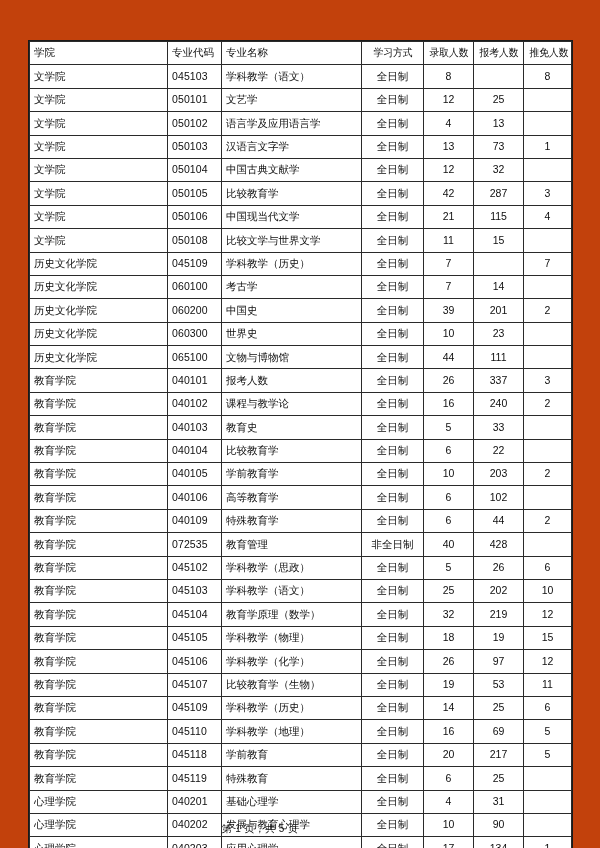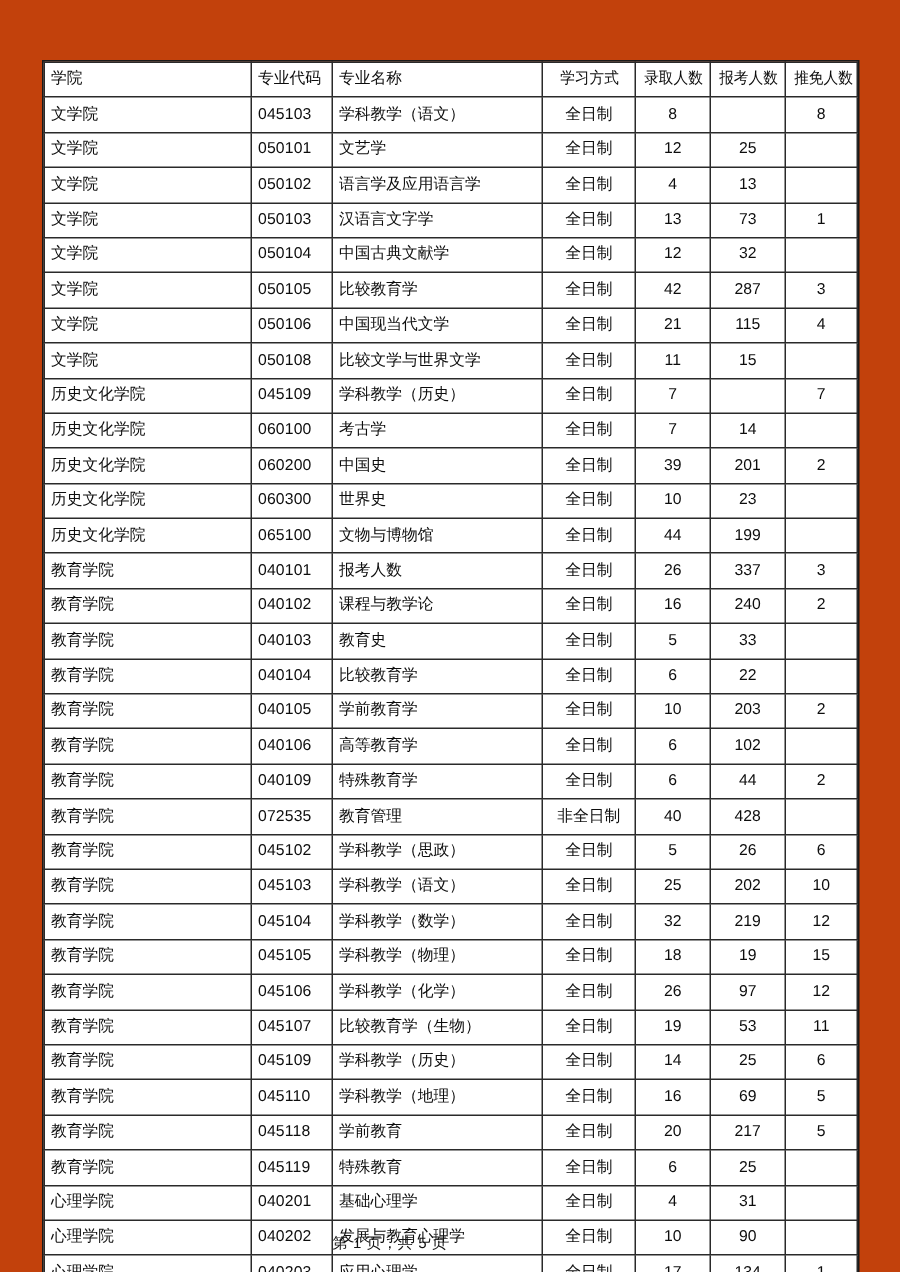--- a/index.html
+++ b/index.html
@@ -239,21 +239,21 @@
             <td class="col-admit">10</td>
             <td class="col-apply">23</td>
             <td class="col-exempt"></td>
           </tr>
           <tr>
             <td class="col-college">历史文化学院</td>
             <td class="col-code">065100</td>
             <td class="col-name">文物与博物馆</td>
             <td class="col-mode">全日制</td>
             <td class="col-admit">44</td>
-            <td class="col-apply">199</td>
+            <td class="col-apply">111</td>
             <td class="col-exempt"></td>
           </tr>
           <tr>
             <td class="col-college">教育学院</td>
             <td class="col-code">040101</td>
             <td class="col-name">报考人数</td>
             <td class="col-mode">全日制</td>
             <td class="col-admit">26</td>
             <td class="col-apply">337</td>
             <td class="col-exempt">3</td>
@@ -335,21 +335,21 @@
             <td class="col-code">045103</td>
             <td class="col-name">学科教学（语文）</td>
             <td class="col-mode">全日制</td>
             <td class="col-admit">25</td>
             <td class="col-apply">202</td>
             <td class="col-exempt">10</td>
           </tr>
           <tr>
             <td class="col-college">教育学院</td>
             <td class="col-code">045104</td>
-            <td class="col-name">学科教学（数学）</td>
+            <td class="col-name">教育学原理（数学）</td>
             <td class="col-mode">全日制</td>
             <td class="col-admit">32</td>
             <td class="col-apply">219</td>
             <td class="col-exempt">12</td>
           </tr>
           <tr>
             <td class="col-college">教育学院</td>
             <td class="col-code">045105</td>
             <td class="col-name">学科教学（物理）</td>
             <td class="col-mode">全日制</td>

